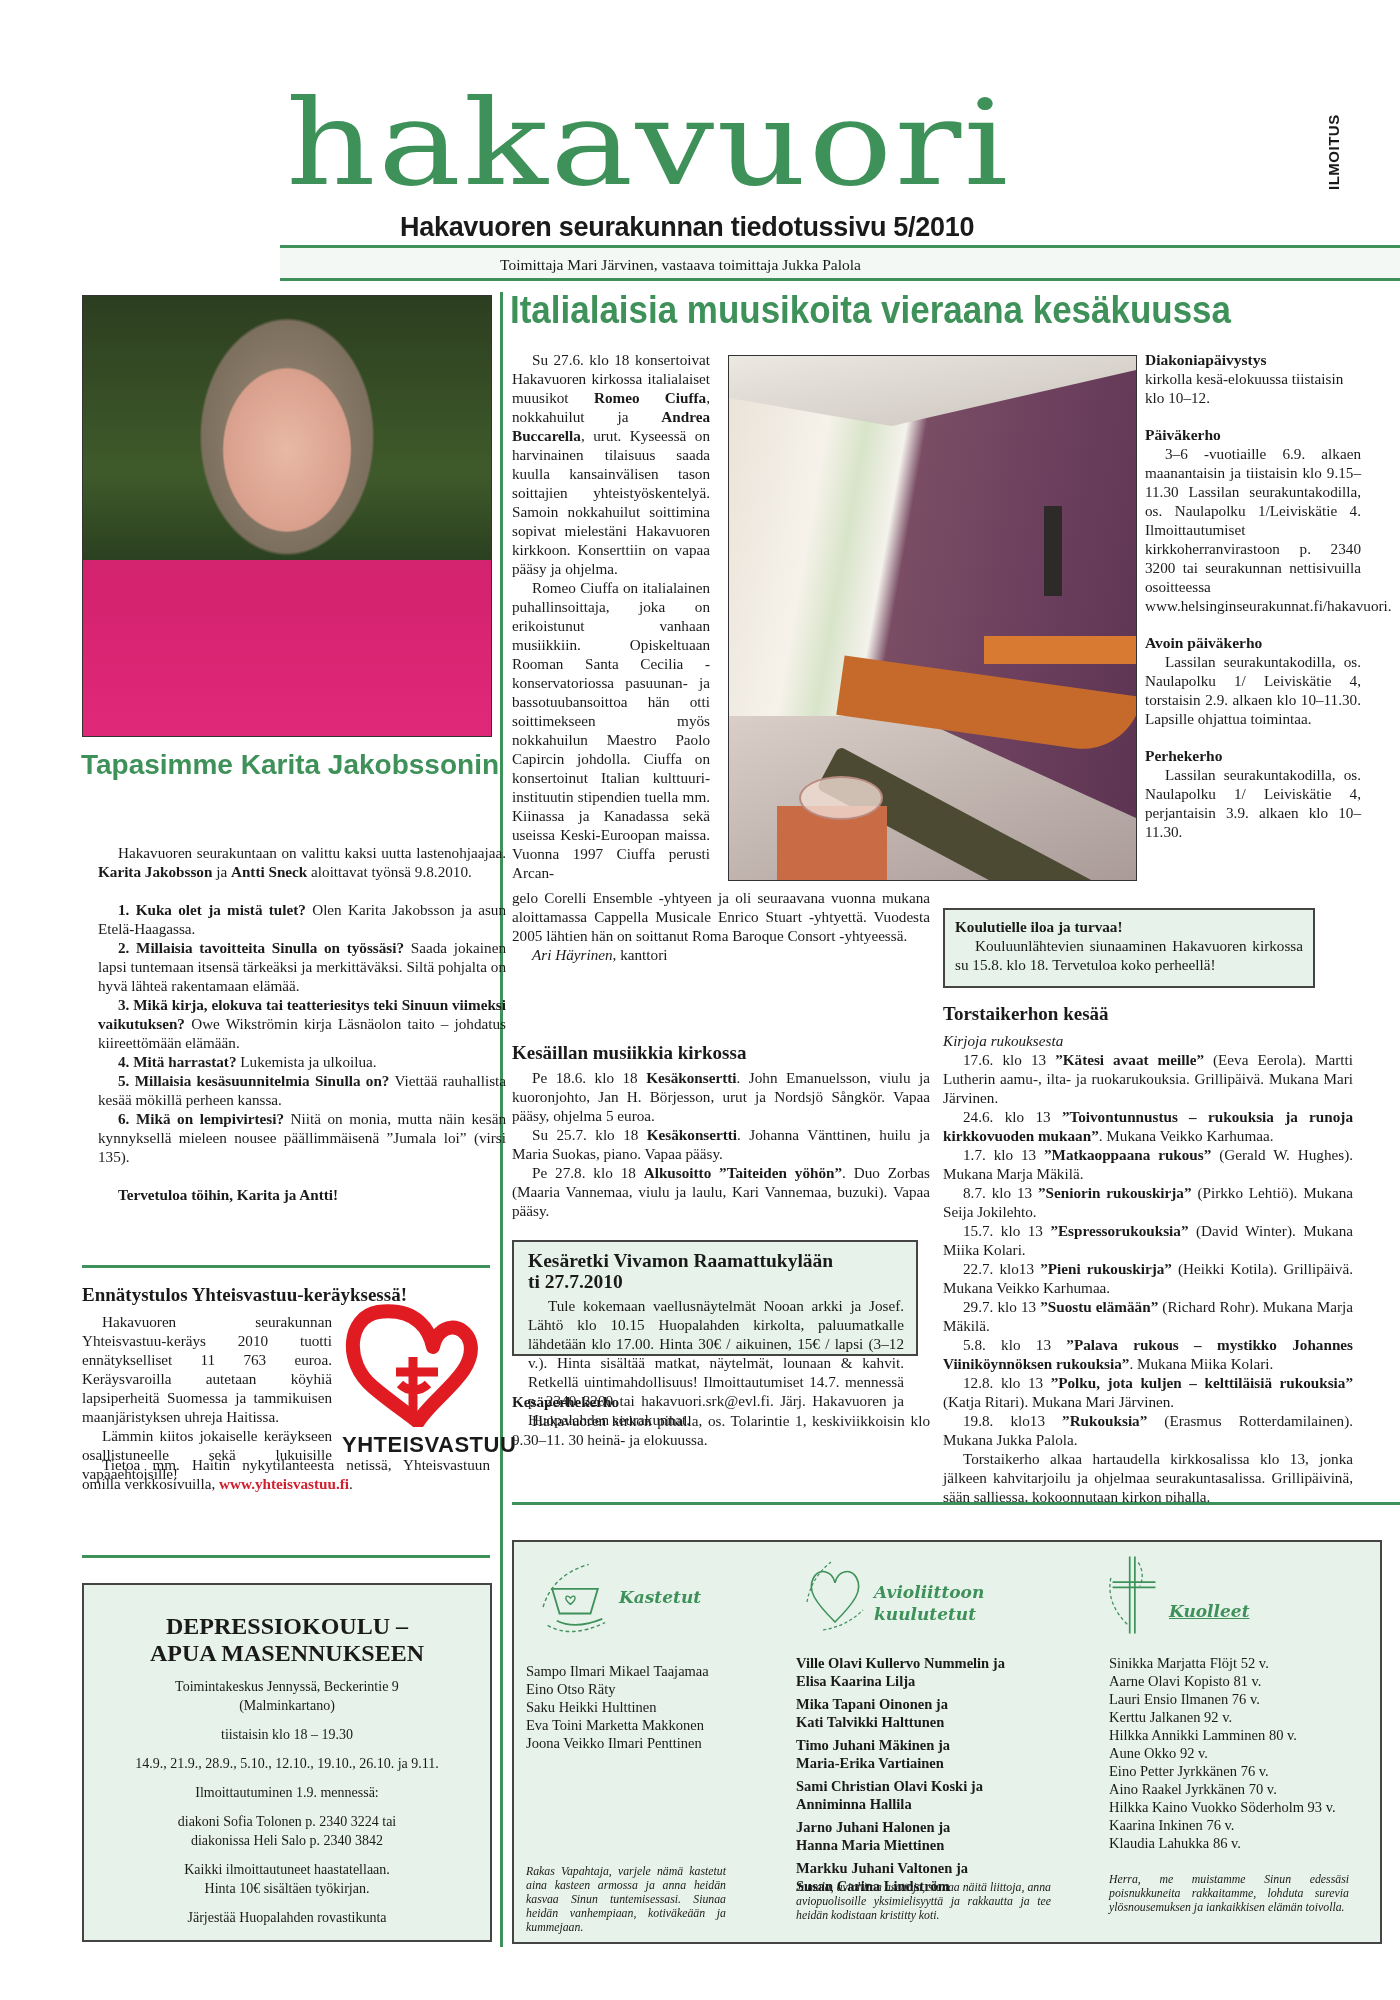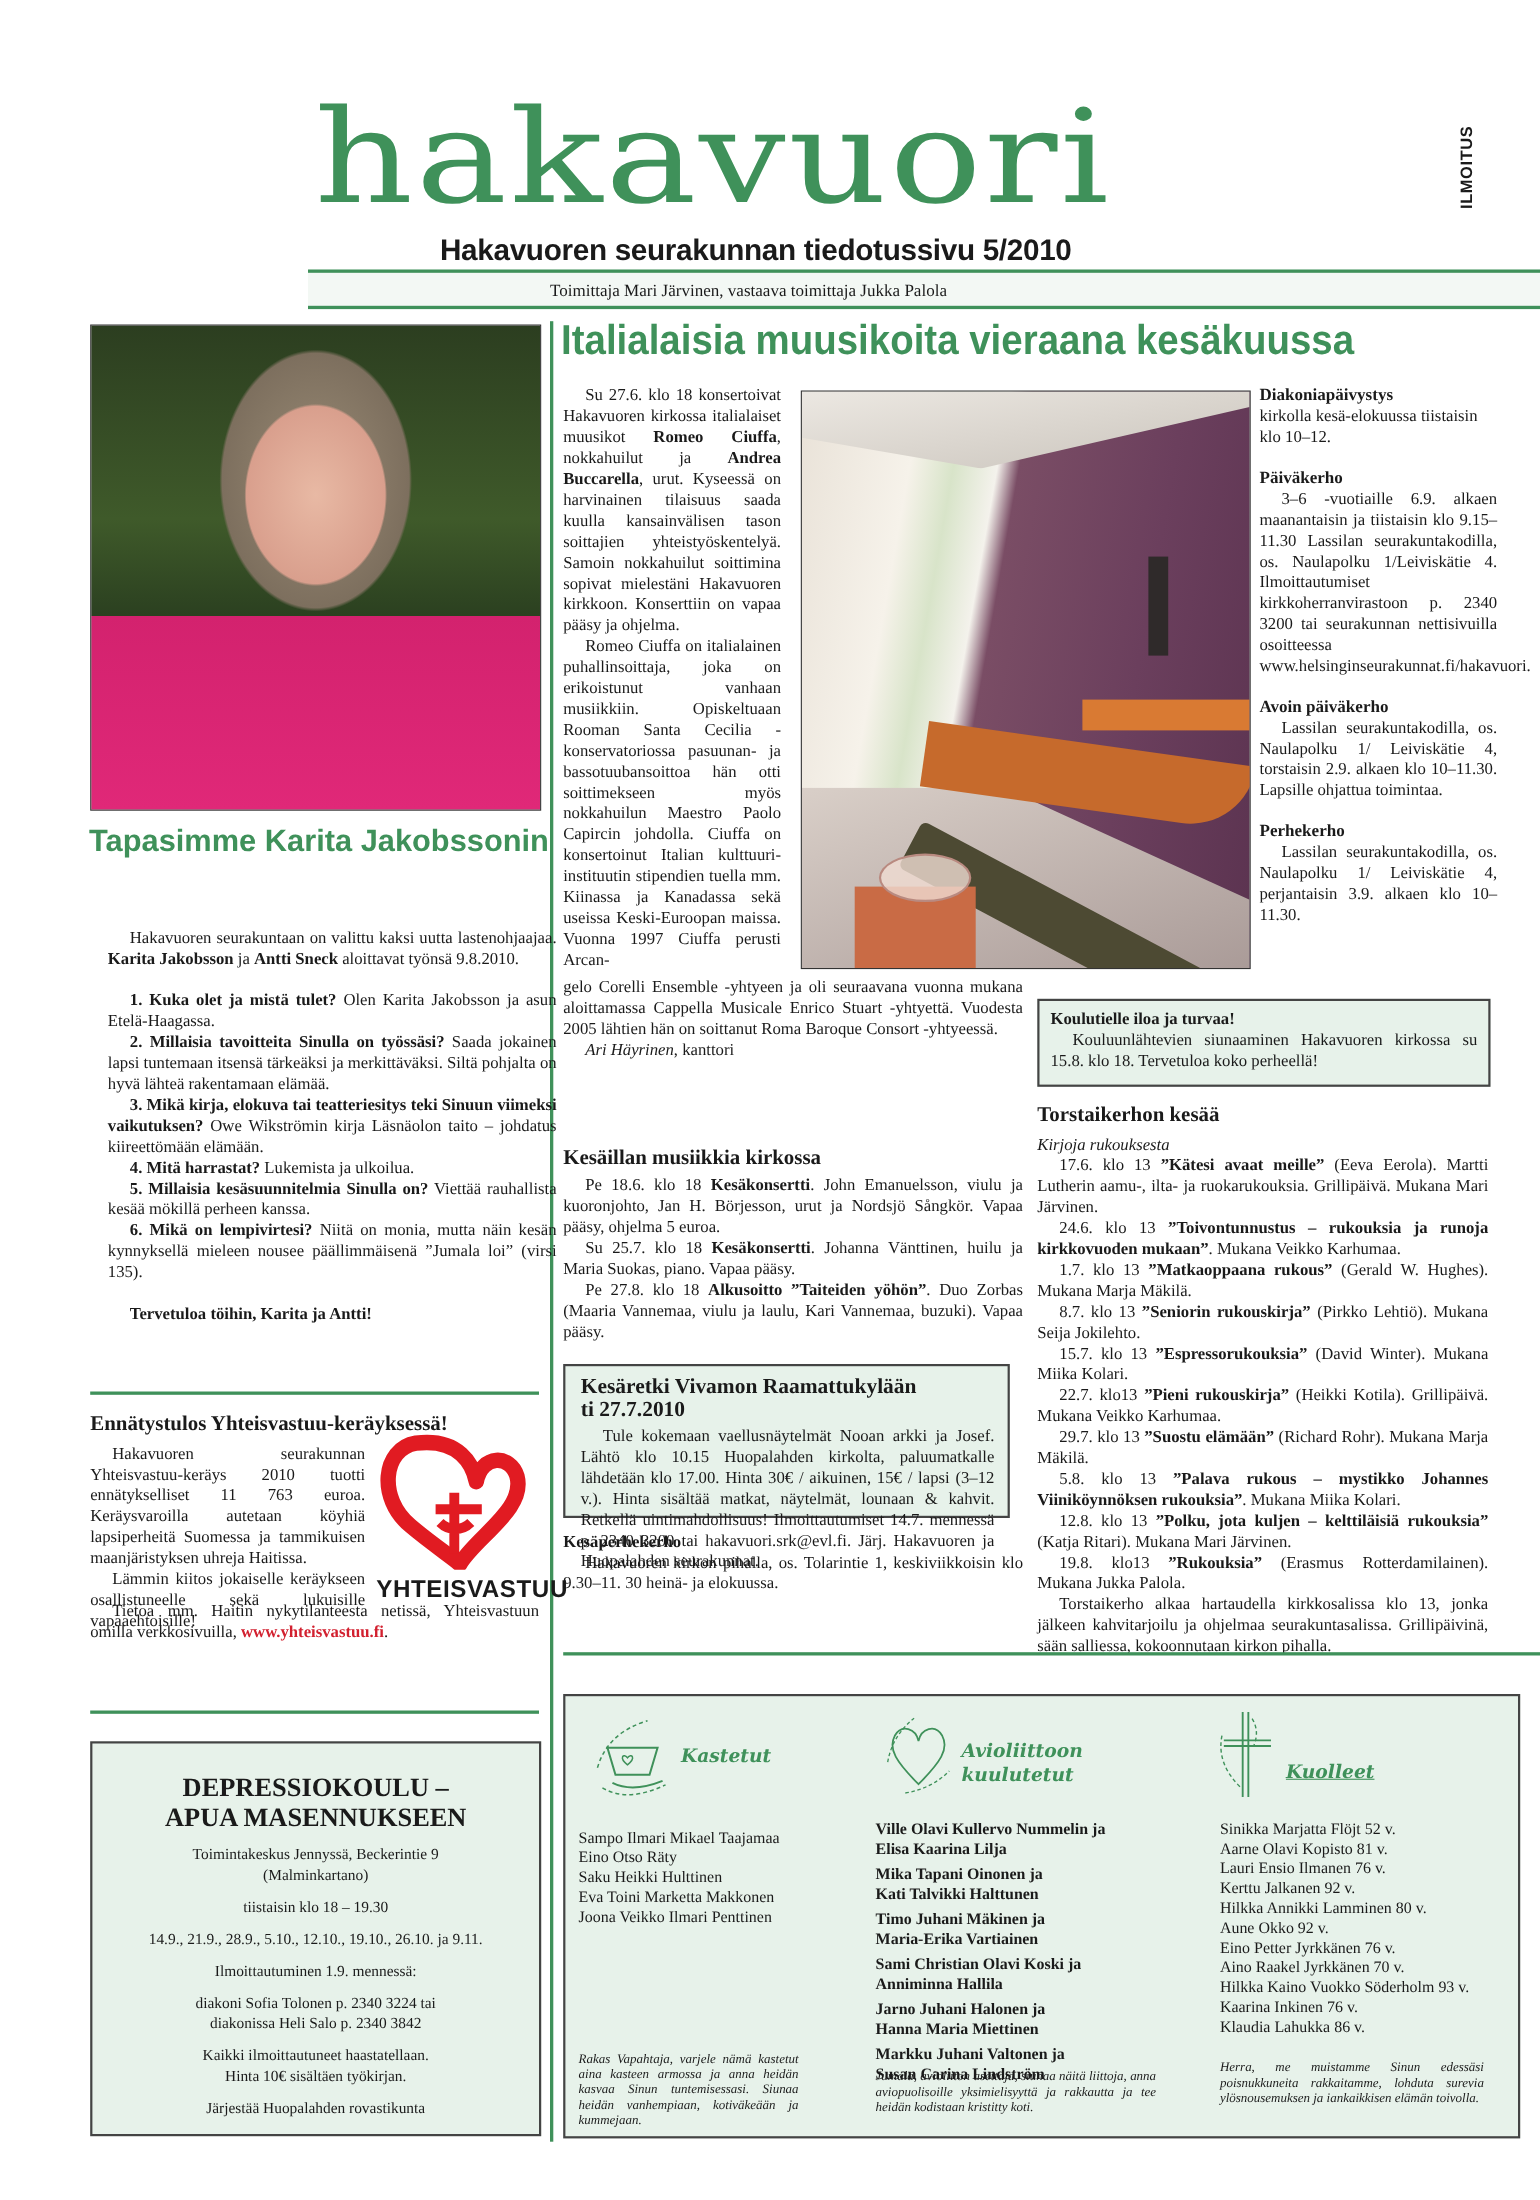--- a/index.html
+++ b/index.html
@@ -48,28 +48,28 @@
   .photo2 .bench { position:absolute; left:110px; top:320px; width:300px; height:60px; background:#c66a2c; border-radius:0 0 60px 0; transform:rotate(8deg); }
   .photo2 .floor { position:absolute; left:0; top:360px; width:100%; height:170px; background:linear-gradient(160deg,#d9cfc8,#a99a97); clip-path:polygon(0 0,45% 0,100% 60%,100% 100%,0 100%); }
   .photo2 .cush { position:absolute; left:110px; top:390px; width:290px; height:48px; background:#4d4a33; transform:rotate(28deg); transform-origin:left top; border-radius:6px; }
   .photo2 .font { position:absolute; left:48px; top:450px; width:110px; height:74px; background:#c96b45; }
   .photo2 .bowl { position:absolute; left:70px; top:420px; width:80px; height:40px; border-radius:50%; background:rgba(240,220,210,0.8); border:2px solid #b98a80; }
   .photo2 .altar { position:absolute; left:255px; top:280px; width:152px; height:28px; background:#d97a33; }
   .photo2 .cross { position:absolute; left:315px; top:150px; width:18px; height:90px; background:#2f2a2a; }
   .mid-wide { left:512px; top:888px; width:418px; }
   .kesailta-h { left:512px; top:1042px; }
   .kesailta { left:512px; top:1068px; width:418px; }
-  .vivamo { left:512px; top:1240px; width:406px; padding:8px 12px 10px 14px; box-sizing:border-box; height:140px; }
+  .vivamo { left:512px; top:1240px; width:406px; padding:8px 12px 10px 14px; box-sizing:border-box; height:116px; }
   .vivamo .h { font-weight:bold; font-size:19.5px; line-height:21px; }
   .perhe { left:512px; top:1392px; width:418px; }
 
   
   .right1 { left:1145px; top:350px; width:216px; }
   .right1 .h { font-weight:bold; font-size:15.5px; line-height:19px; }
-  .koulu { left:943px; top:908px; width:412px; height:80px; padding:7px 10px; box-sizing:border-box; }
+  .koulu { left:943px; top:908px; width:372px; height:80px; padding:7px 10px; box-sizing:border-box; }
   .torstai-h { left:943px; top:1003px; }
   .torstai { left:943px; top:1031px; width:410px; }
 
   .hr-wide { left:512px; top:1502px; width:888px; }
 
   
   .ann { left:512px; top:1540px; width:866px; height:400px; }
   .annc { position:absolute; top:0; height:100%; }
   .annc .title { position:absolute; font-family:"DejaVu Serif", serif; font-style:italic; font-weight:bold; color:#3f915a; font-size:17px; line-height:20px; }
   .annc .names { position:absolute; font-size:14.5px; line-height:18px; }

